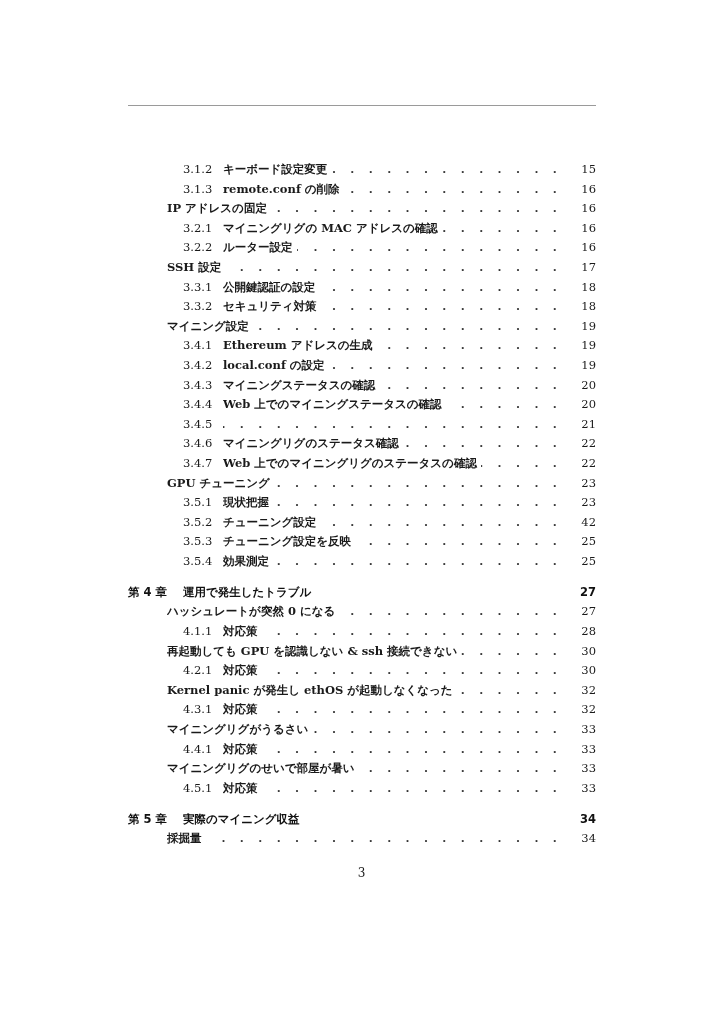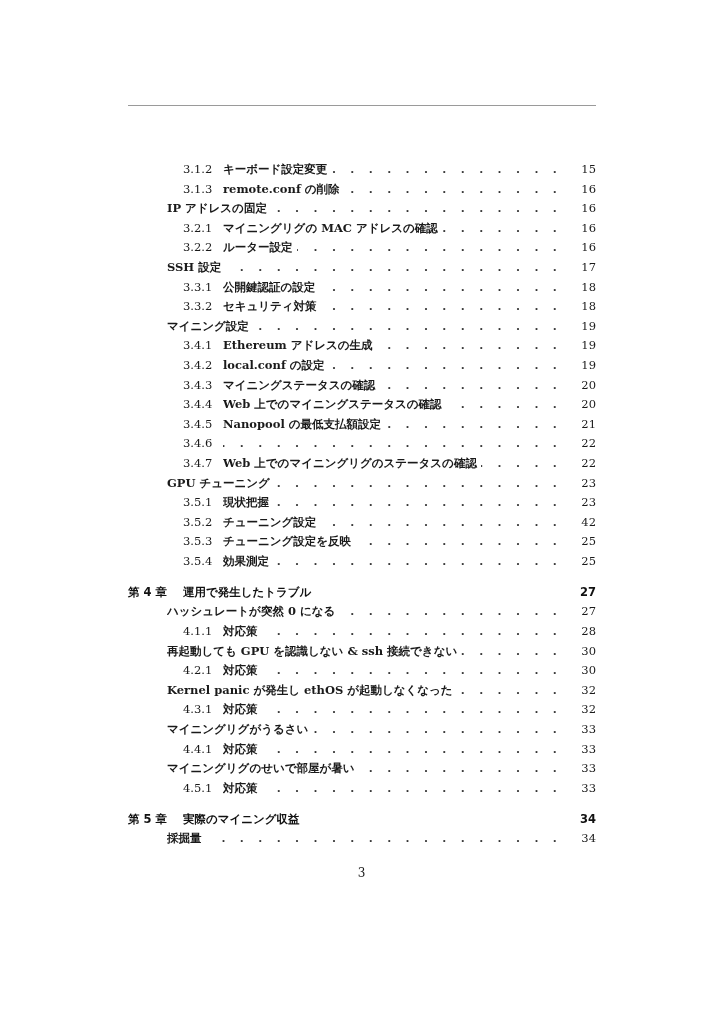--- a/index.html
+++ b/index.html
@@ -202,28 +202,28 @@
     <span class="num">3.4.4</span>
     <div class="leader-wrap">
       <span class="title">Web 上でのマイニングステータスの確認</span>
       <span class="dots">. . . . . . . . . . . . . . . . . . . . . . . . . . . . . . . . . . . . . . . . . . . . . . . . . . . . . . . . . . .</span>
     </div>
     <span class="page">20</span>
   </div>
       <div class="row subsection">
     <span class="num">3.4.5</span>
     <div class="leader-wrap">
-      <span class="title">Nanopool の最低支払額設定</span>
       <span class="dots">. . . . . . . . . . . . . . . . . . . . . . . . . . . . . . . . . . . . . . . . . . . . . . . . . . . . . . . . . . .</span>
     </div>
     <span class="page">21</span>
   </div>
       <div class="row subsection">
     <span class="num">3.4.6</span>
     <div class="leader-wrap">
+      <span class="title">マイニングリグのステータス確認</span>
       <span class="dots">. . . . . . . . . . . . . . . . . . . . . . . . . . . . . . . . . . . . . . . . . . . . . . . . . . . . . . . . . . .</span>
     </div>
     <span class="page">22</span>
   </div>
       <div class="row subsection">
     <span class="num">3.4.7</span>
     <div class="leader-wrap">
       <span class="title">Web 上でのマイニングリグのステータスの確認</span>
       <span class="dots">. . . . . . . . . . . . . . . . . . . . . . . . . . . . . . . . . . . . . . . . . . . . . . . . . . . . . . . . . . .</span>
     </div>

